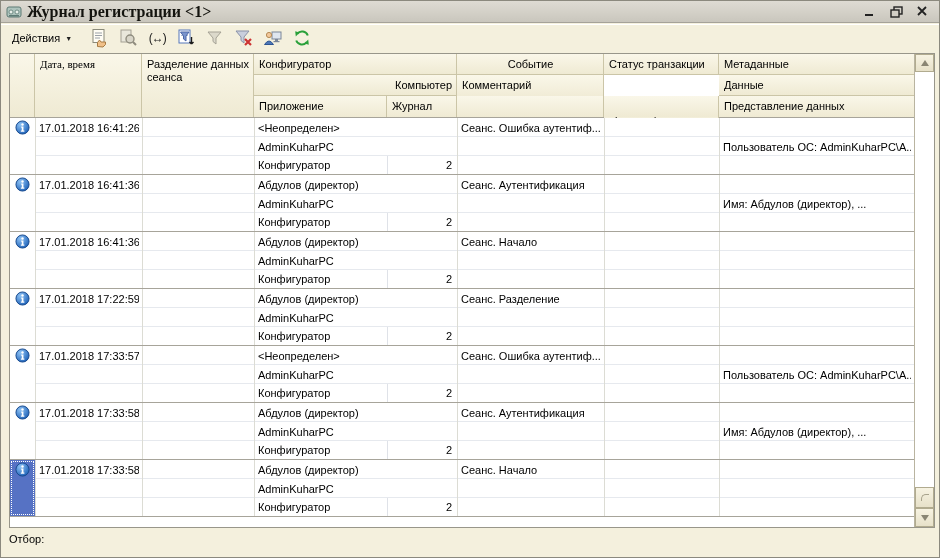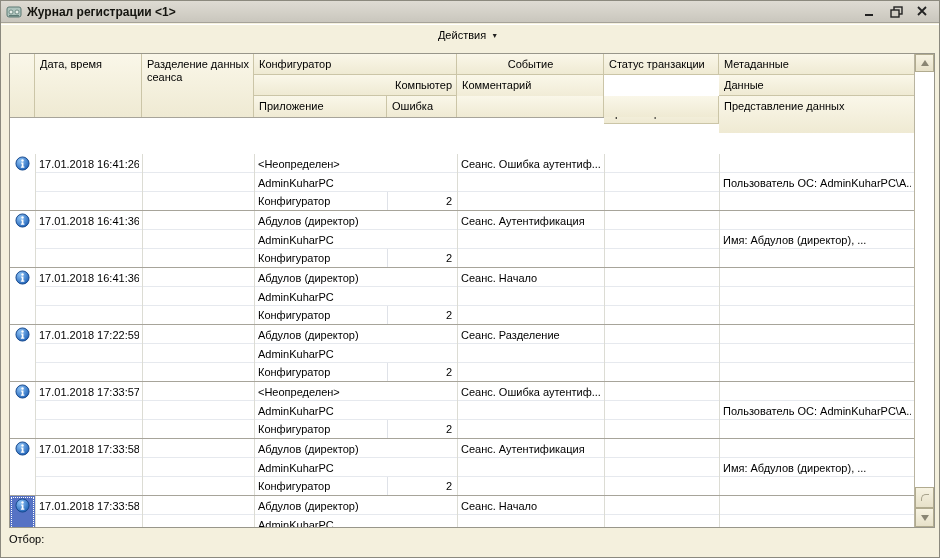--- a/index.html
+++ b/index.html
@@ -4,46 +4,46 @@
 <style>
   html,body{margin:0;padding:0;}
   body{font-family:"Liberation Sans","DejaVu Sans",sans-serif;background:#808080;}
   .window{position:relative;width:938px;height:556px;background:#f4f0dd;border:1px solid #8b897e;overflow:hidden;}
 
   
   .titlebar{position:absolute;left:0;top:0;width:100%;height:22px;
     background:linear-gradient(180deg,#dedbd3 0%,#d2cfc6 60%,#c9c6bd 100%);
     border-bottom:1px solid #a5a299;display:flex;align-items:center;padding:0 5px;box-sizing:border-box;}
   .title-icon{width:16px;height:16px;margin-right:5px;flex:0 0 auto;}
-  .title-text{font-size:12px;font-weight:bold;color:#14140f;flex:1 1 auto;white-space:nowrap;}
+  .title-text{font-size:16px;font-weight:bold;color:#14140f;flex:1 1 auto;white-space:nowrap;font-family:Liberation Serif, serif;}
   .win-btns{display:flex;align-items:center;gap:10px;margin-right:4px;}
   .wbtn{width:16px;height:14px;display:flex;align-items:center;justify-content:center;cursor:default;}
 
   
   .toolbar{position:absolute;left:0;top:23px;width:100%;height:27px;border-top:1px solid #ffffff;
-    display:flex;align-items:center;padding:0 6px;box-sizing:border-box;gap:7px;flex-direction:column;}
+    display:flex;align-items:center;padding:0 6px;box-sizing:border-box;gap:7px;}
   .actions-btn{display:flex;align-items:center;gap:5px;background:transparent;border:1px solid transparent;
     font-family:inherit;font-size:11px;color:#000;padding:3px 4px;margin-right:4px;}
   .caret{font-size:7px;color:#222;line-height:1;}
   .tb-btn{width:22px;height:22px;display:flex;align-items:center;justify-content:center;}
   .interval-glyph{font-size:12px;color:#1a1a1a;letter-spacing:-1px;white-space:nowrap;}
 
   
   .table-area{position:absolute;left:8px;top:52px;width:926px;height:475px;border:1px solid #98968a;
     box-sizing:border-box;background:#fff;display:flex;}
   .grid{position:relative;width:904px;height:100%;flex:0 0 auto;overflow:hidden;}
 
   .thead{position:relative;width:100%;height:64px;border-bottom:1px solid #a7a49a;box-sizing:border-box;}
   .hc{position:absolute;box-sizing:border-box;background:linear-gradient(180deg,#faf7e9,#efead3);
     border-right:1px solid #cbc5a7;border-bottom:1px solid #cbc5a7;
     font-size:11px;line-height:13px;color:#000;padding:4px 4px 0 5px;overflow:hidden;}
   .hc.merged{height:63px;border-bottom:none;}
   .hc.r3{border-bottom:none;}
 
-  .tbody{position:relative;width:100%;margin-top:36px;}
+  .tbody{position:relative;width:100%;}
   .record{position:relative;width:100%;height:57px;background:#fff;border-bottom:1px solid #a7a49a;box-sizing:border-box;}
   .vb{position:absolute;top:0;bottom:0;width:1px;background:#dcdcd4;}
   .hb{position:absolute;left:25px;right:0;height:1px;background:#e6e9ee;}
   .sessdiv{position:absolute;left:377px;top:38px;bottom:0;width:1px;background:#dfe2e8;}
   .icon-cell{position:absolute;left:0;top:0;width:25px;height:100%;display:flex;justify-content:center;
     align-items:flex-start;padding-top:2px;box-sizing:border-box;}
   .icon-cell.selected{background:#5672c4;outline:1px dotted #ffffff;outline-offset:-2px;}
   .t{position:absolute;font-size:11px;line-height:13px;color:#000;white-space:nowrap;overflow:hidden;}
   .t-date{left:29px;top:4px;width:100px;}
   .t-user{left:248px;top:4px;width:195px;}
@@ -171,35 +171,35 @@
         <path d="M4.2 12.5 A6.2 6.2 0 0 0 14.8 14.2" fill="none" stroke="#2aa03a" stroke-width="2"></path>
         <polygon points="16.8,16.8 12.4,15.6 16.2,11.4" fill="#2aa03a"></polygon>
       </svg>
     </span>
   </div>
 
   <div class="table-area">
     <div class="grid">
       <div class="thead">
         <div class="hc merged" style="left:0;top:0;width:25px;"></div>
-        <div class="hc merged" style="left:25px;top:0;width:107px;">Дата, время</div>
+        <div class="hc merged" style="left:25px;top:0;width:107px;font-family:Liberation Serif, serif;">Дата, время</div>
         <div class="hc merged" style="left:132px;top:0;width:112px;">Разделение данных сеанса</div>
         <div class="hc" style="left:244px;top:0;width:203px;height:21px;">Конфигуратор</div>
         <div class="hc" style="left:244px;top:21px;width:203px;height:21px;text-align:right;">Компьютер</div>
         <div class="hc r3" style="left:244px;top:42px;width:133px;height:21px;">Приложение</div>
-        <div class="hc r3" style="left:377px;top:42px;width:70px;height:21px;">Ошибка</div>
+        <div class="hc r3" style="left:377px;top:42px;width:70px;height:21px;">Журнал</div>
         <div class="hc" style="left:447px;top:0;width:147px;height:21px;text-align:center;">Событие</div>
         <div class="hc" style="left:447px;top:21px;width:147px;height:26px;">Комментарий</div>
         <div class="hc r3" style="left:447px;top:42px;width:147px;height:21px;"></div>
         <div class="hc" style="left:594px;top:0;width:115px;height:21px;">Статус транзакции</div>
         <div class="hc" style="left:594px;top:21px;width:115px;height:21px;margin-top:28px;">Транзакция</div>
         <div class="hc r3" style="left:594px;top:42px;width:115px;height:21px;"></div>
         <div class="hc" style="left:709px;top:21px;width:195px;height:21px;border-right:none;">Данные</div>
         <div class="hc" style="left:709px;top:0;width:195px;height:21px;border-right:none;">Метаданные</div>
-        <div class="hc r3" style="left:709px;top:42px;width:195px;height:37px;border-right:none;">Представление данных</div>
+        <div class="hc r3" style="left:709px;top:42px;width:195px;height:21px;border-right:none;">Представление данных</div>
       </div>
       <div class="tbody">
   <div class="record">
     <div class="hb" style="top:18px;"></div>
     <div class="hb" style="top:37px;"></div>
     <div class="vb" style="left:25px;"></div>
     <div class="vb" style="left:132px;"></div>
     <div class="vb" style="left:244px;"></div>
     <div class="vb" style="left:447px;"></div>
     <div class="vb" style="left:594px;"></div>

